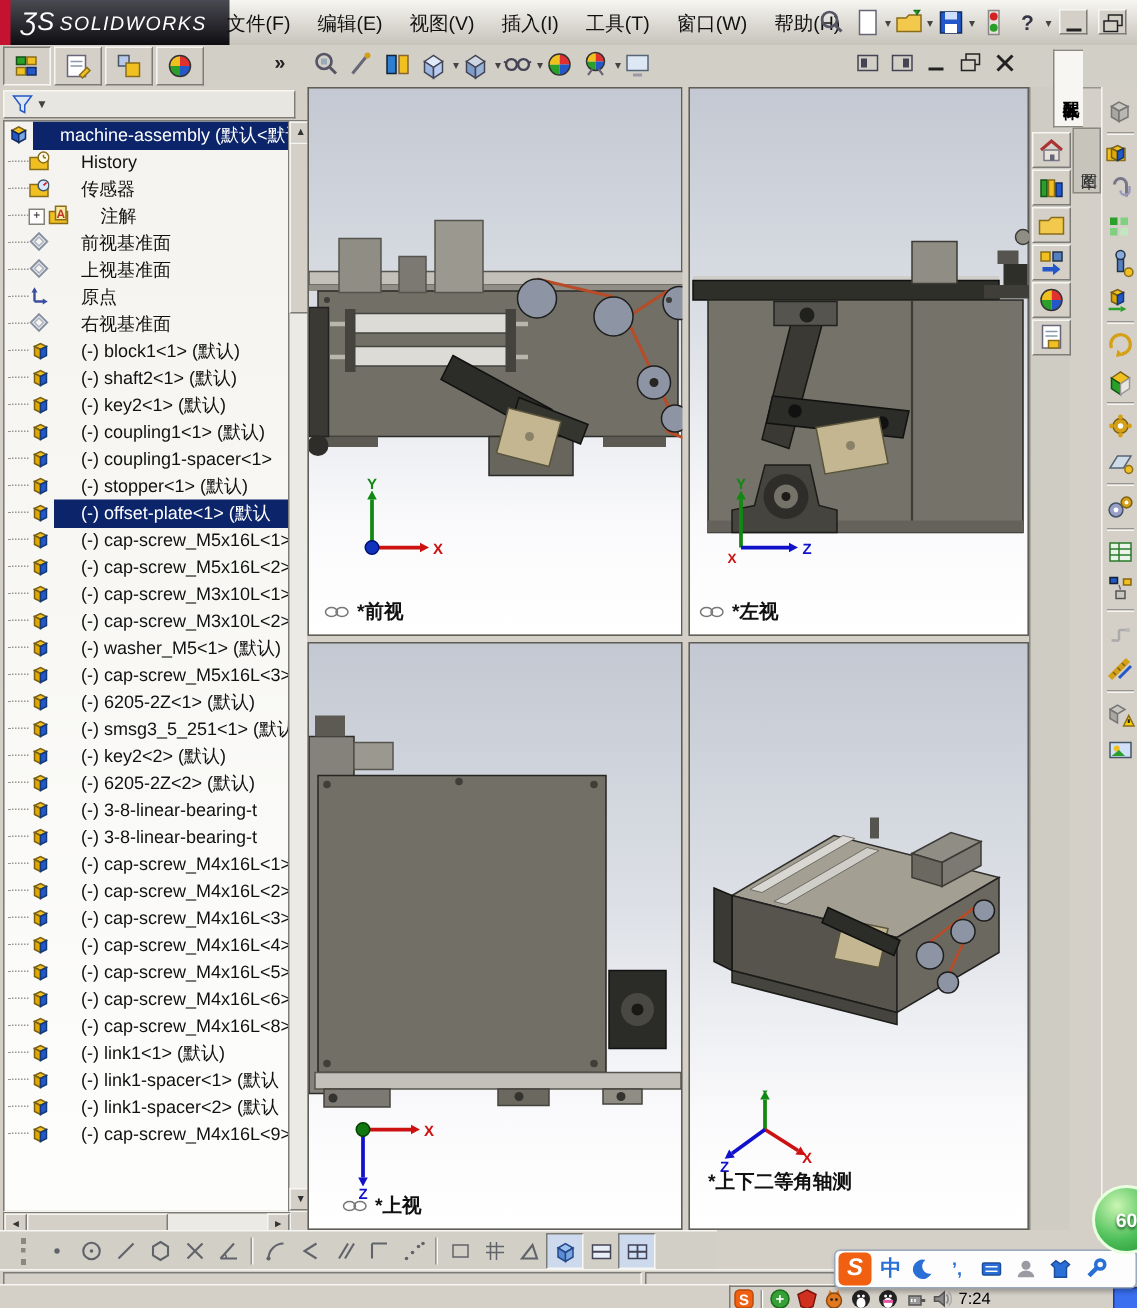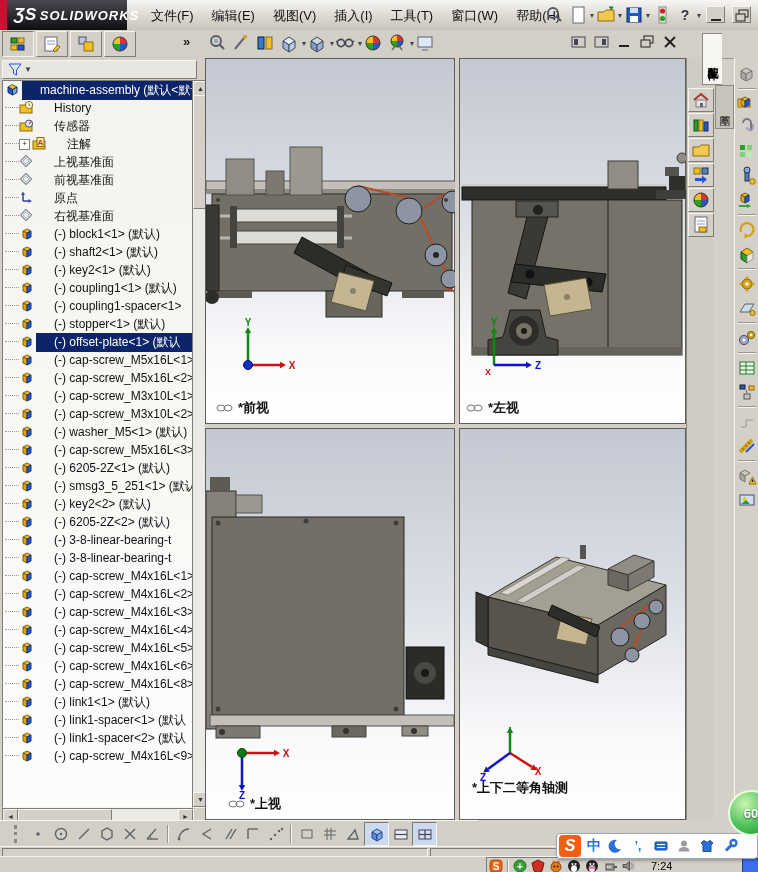--- a/index.html
+++ b/index.html
@@ -4,22 +4,22 @@
 <style>
   html,body{margin:0;padding:0}
   #root{position:relative;width:758px;height:872px;background:#d4d0c8;
         font-family:"Liberation Sans",sans-serif;overflow:hidden;user-select:none}
   .abs{position:absolute}
   .b-out{border:1px solid;border-color:#f6f5f1 #7e7c76 #7e7c76 #f6f5f1}
   .b-in{border:1px solid;border-color:#7e7c76 #f6f5f1 #f6f5f1 #7e7c76}
   
   .titlebar{left:0;top:0;width:758px;height:30px;
     background:linear-gradient(#f7f6f2,#d9d6cf 60%,#c7c4bc);border-bottom:1px solid #8a8880}
-  .logo{left:0;top:0;width:127px;height:30px;background:linear-gradient(#4a4a52,#0e0e12);
-        display:flex;align-items:center;color:#fff;font-style:italic;font-weight:bold}
+  .logo{left:0;top:0;width:153px;height:30px;background:linear-gradient(#4a4a52,#0e0e12);
+        display:flex;align-items:center;color:#fff;font-style:italic;font-weight:normal}
   .logo .red{position:absolute;left:0;top:0;width:7px;height:30px;background:var(--brandred)}
   .logo .bg{font-size:17px;margin-left:14px;letter-spacing:.5px}
   .logo .bn{font-size:13px;letter-spacing:1px;margin-left:3px}
   .menus{left:142px;top:0;height:30px;display:flex;align-items:flex-end}
   .menu-item{padding:0 9px;line-height:28px;font-size:13px;color:#111;cursor:default}
   .qicons{left:544px;top:2px;height:26px;display:flex;align-items:center;gap:1px}
   .ibtn{display:inline-flex;align-items:center;justify-content:center;height:24px;padding:0 1px}
   .dd{font-size:8px;color:#444;margin-left:0px}
   .winbtns{left:706px;top:6px;display:flex;gap:7px}
   .wbtn{width:17px;height:15px;background:#d4d0c8;display:flex;align-items:center;justify-content:center}
@@ -67,21 +67,21 @@
   .btoolbar{left:0;top:820px;width:478px;height:26px;background:#d2cfc7;border-top:1px solid #f6f5f1;
             display:flex;align-items:center}
   .handle{width:3px;height:18px;border-left:3px dotted #8a8880;margin:0 6px 0 14px}
   .btool{width:23px;height:22px;display:flex;align-items:center;justify-content:center}
   .btool.active{background:#cdd9ec;border:1px solid;border-color:#7e7c76 #f6f5f1 #f6f5f1 #7e7c76}
   .bsep{width:0;height:18px;border-left:1px solid #979590;border-right:1px solid #f6f5f1;margin:0 3px}
   .statusbar{left:0;top:846px;width:758px;height:10px;background:#d4d0c8;border-top:1px solid #f6f5f1}
   .scell{position:absolute;top:1px;height:7px}
   .taskbar{left:0;top:856px;width:758px;height:16px;background:#d4d0c8;border-top:1px solid #f6f5f1}
   .tray{position:absolute;left:486px;top:0px;height:15px;display:flex;align-items:center;gap:4px}
-  .time{font-size:11px;color:#000;margin:0 12px}
+  .time{font-size:11px;color:#000;margin:0 0}
   .showdesk{position:absolute;left:742px;top:1px;width:16px;height:14px;background:#3a6ff0;border:1px solid #1c3f9c}
   
   .sogou{left:556px;top:833px;width:198px;height:24px;background:#fdfdfd;border:1px solid #9aa8bb;
          border-radius:4px;display:flex;align-items:center;gap:6px;padding-left:2px;z-index:40;box-shadow:1px 2px 3px rgba(0,0,0,.25)}
   .slogo{width:22px;height:22px;background:var(--sogou);border-radius:4px;color:#fff;font-weight:bold;
          font-style:italic;font-size:16px;display:flex;align-items:center;justify-content:center}
   .szh{color:#2a6fd6;font-weight:bold;font-size:14px}
   .ball{left:728px;top:790px;width:46px;height:46px;border-radius:50%;z-index:45;
         background:radial-gradient(circle at 35% 28%,#c9f5b2,#4fc05a 55%,#1d8f33);
         border:2px solid #e8ffe0;box-sizing:border-box;display:flex;align-items:center;justify-content:center;
@@ -352,29 +352,29 @@
               <text x="8.5" y="9" fill="#c0392b" font-size="8" text-anchor="middle" font-weight="bold">A</text>
             </svg></span>
           <span class="tlabel">注解</span>
         </div>
         <div class="trow">
           <span class="guide"></span>
           <span class="ticon"><svg width="14" height="14" viewBox="0 0 14 14">
               <path d="M7,1.5 L12.5,7 L7,12.5 L1.5,7 Z" fill="none" stroke="#8892a2" stroke-width="1.3"></path>
               <path d="M7,4 L10,7 L7,10 L4,7 Z" fill="none" stroke="#aab2c0" stroke-width="1"></path>
             </svg></span>
-          <span class="tlabel">上视基准面</span>
+          <span class="tlabel">前视基准面</span>
         </div>
         <div class="trow">
           <span class="guide"></span>
           <span class="ticon"><svg width="14" height="14" viewBox="0 0 14 14">
               <path d="M7,1.5 L12.5,7 L7,12.5 L1.5,7 Z" fill="none" stroke="#8892a2" stroke-width="1.3"></path>
               <path d="M7,4 L10,7 L7,10 L4,7 Z" fill="none" stroke="#aab2c0" stroke-width="1"></path>
             </svg></span>
-          <span class="tlabel">前视基准面</span>
+          <span class="tlabel">上视基准面</span>
         </div>
         <div class="trow">
           <span class="guide"></span>
           <span class="ticon"><svg width="14" height="14" viewBox="0 0 14 14">
               <line x1="4" y1="11" x2="4" y2="3" stroke="#3a4ea0" stroke-width="1.6"></line>
               <path d="M4,1.5 L6,5 L2,5 Z" fill="#3a4ea0"></path>
               <line x1="4" y1="11" x2="11" y2="11" stroke="#3a4ea0" stroke-width="1.6"></line>
               <path d="M12.8,11 L9.5,9 L9.5,13 Z" fill="#3a4ea0"></path>
             </svg></span>
           <span class="tlabel">原点</span>

